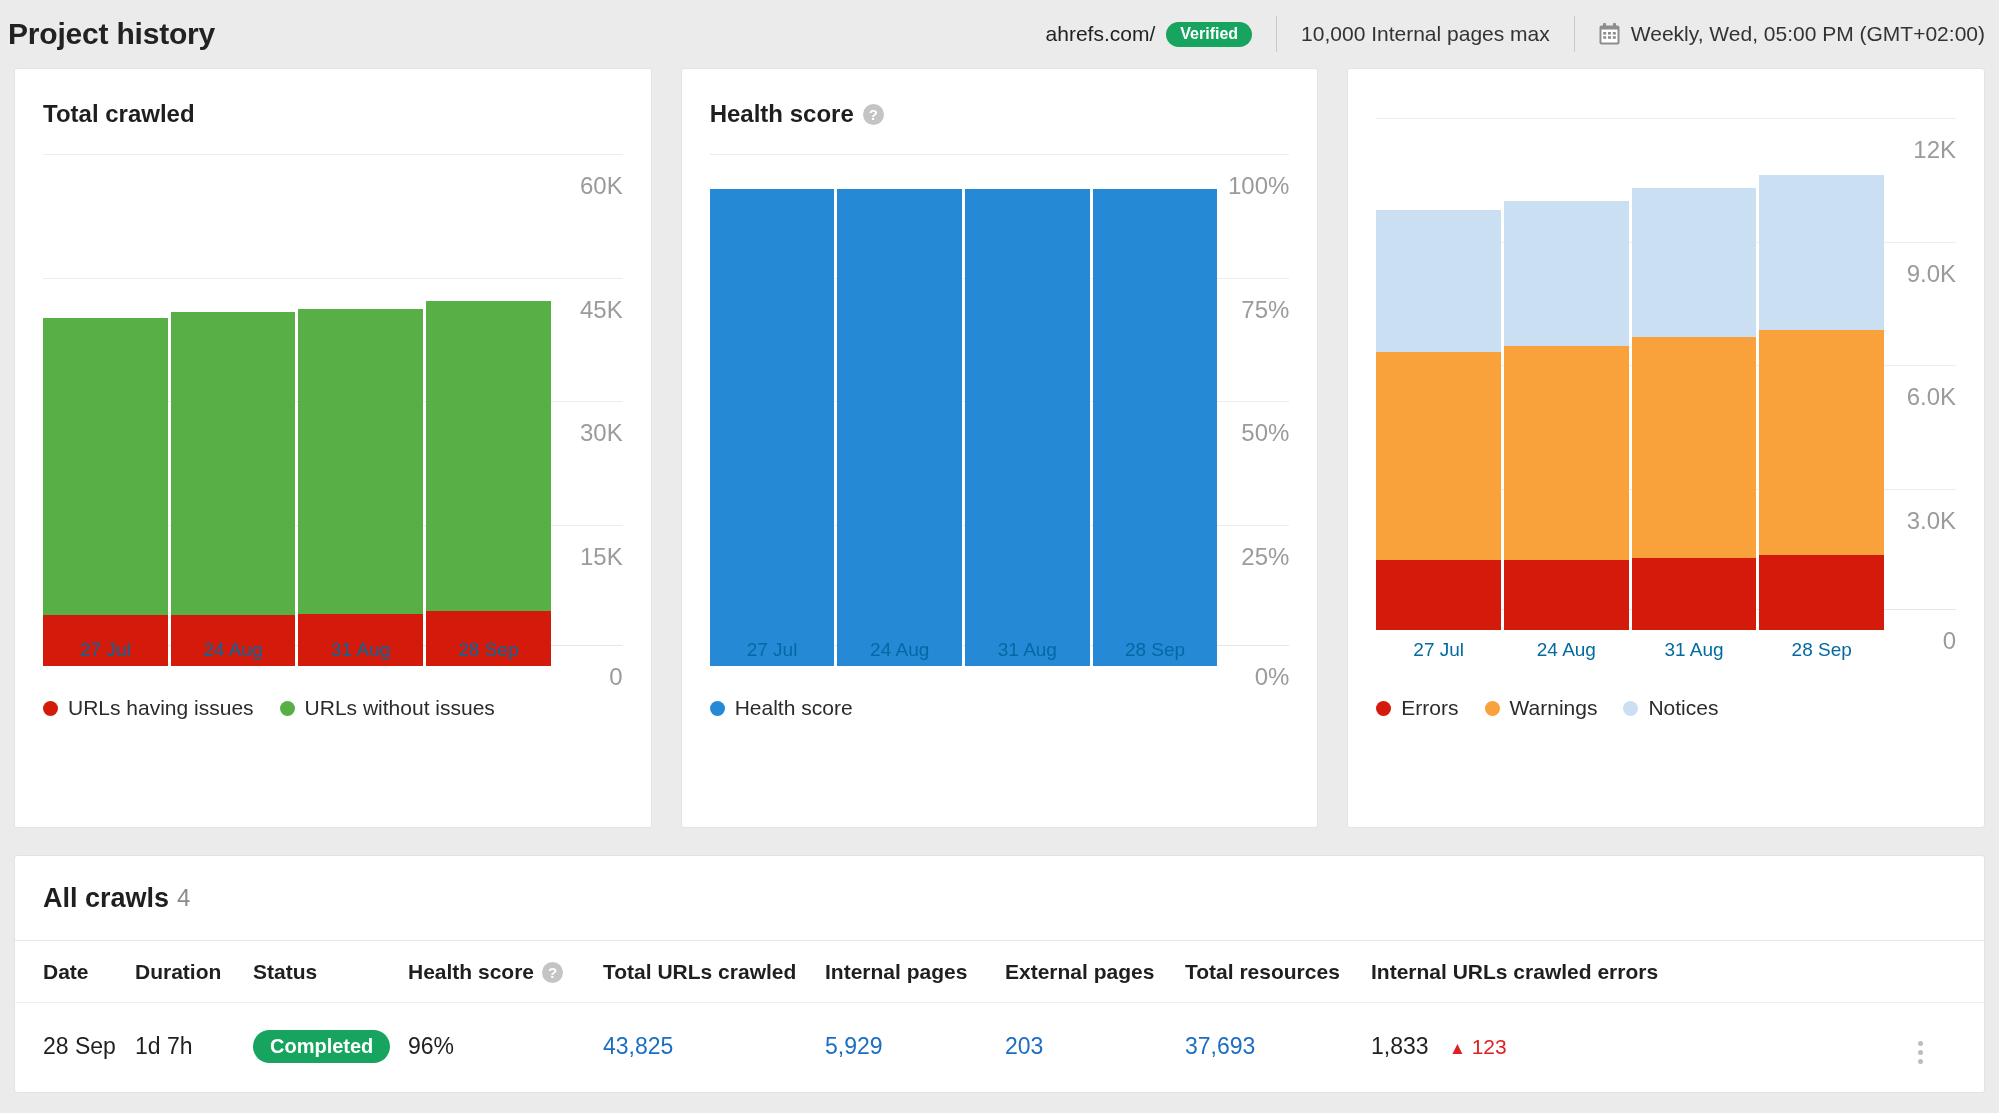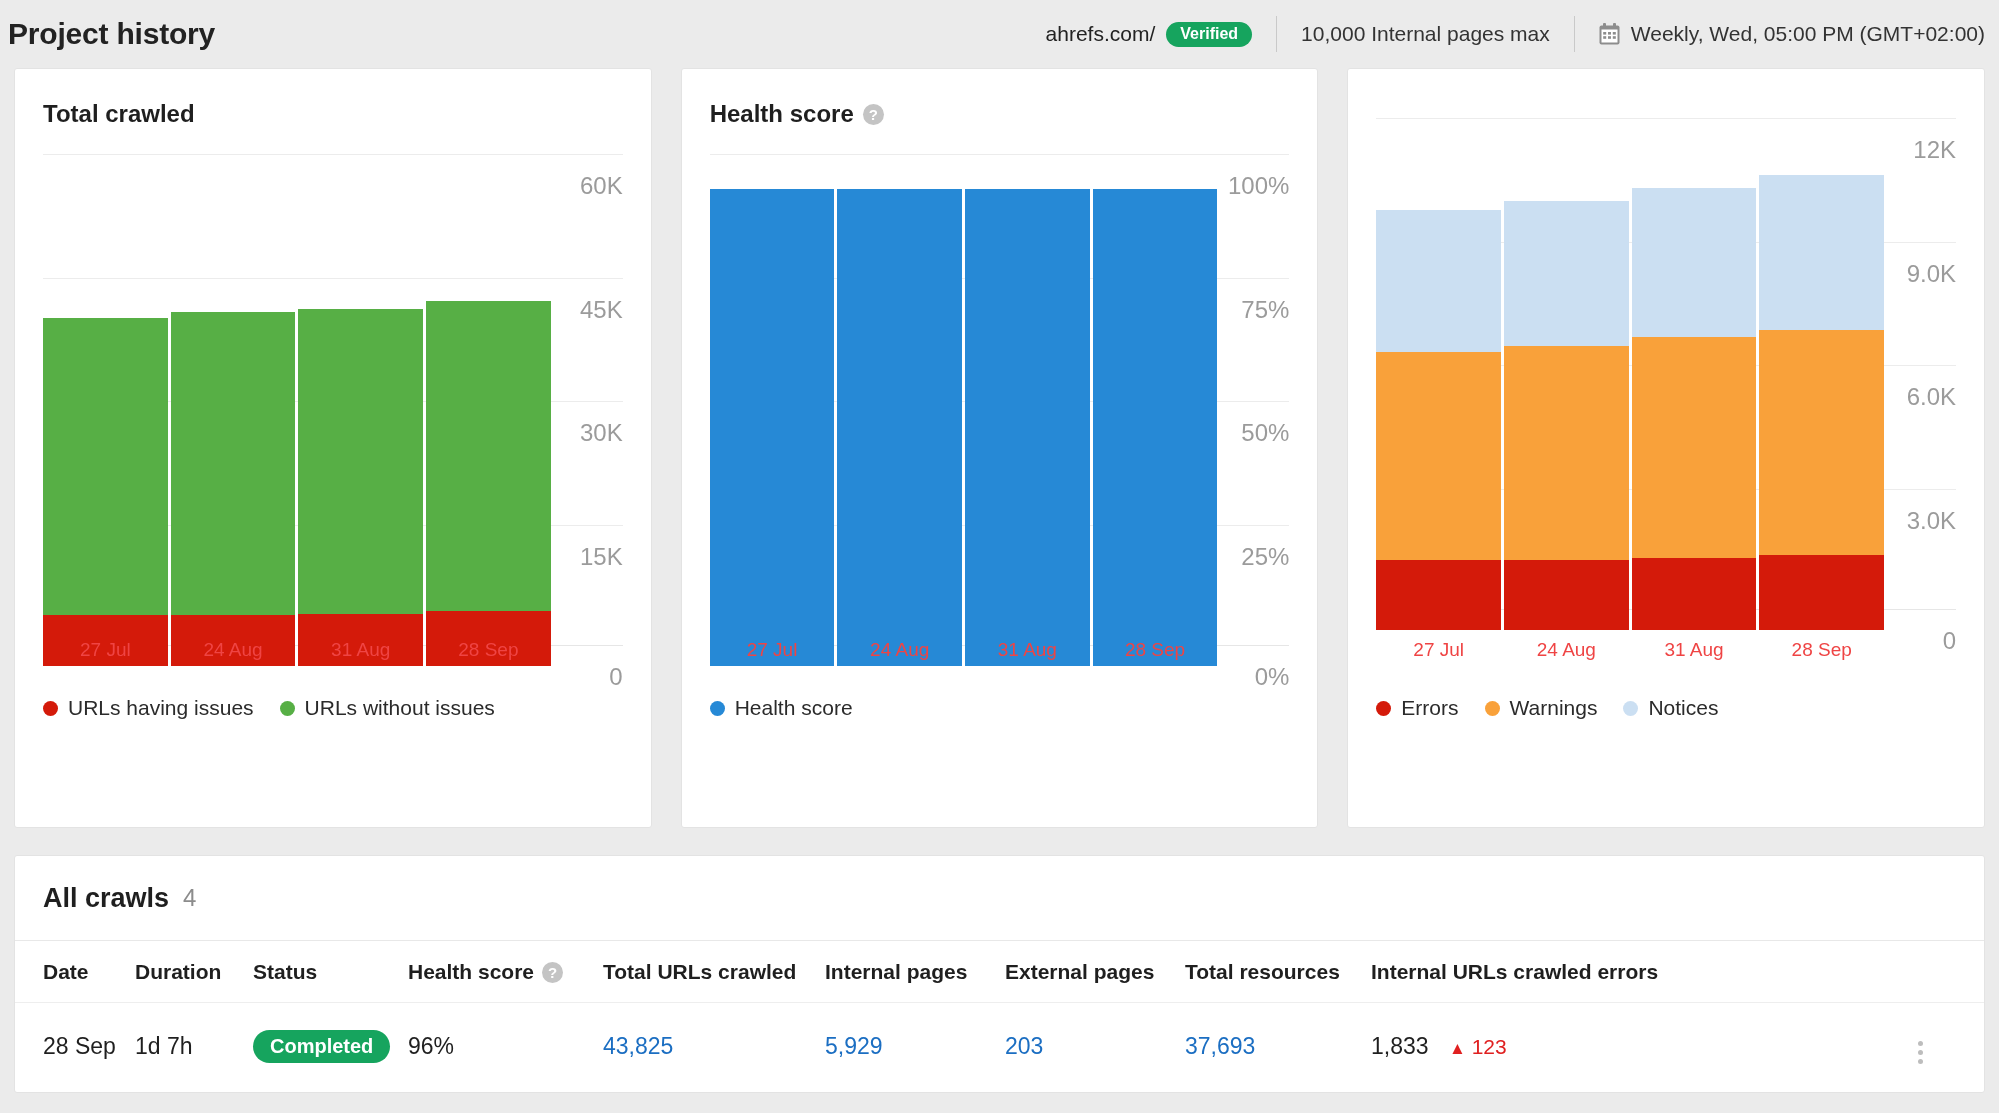--- a/index.html
+++ b/index.html
@@ -149,21 +149,21 @@
     position: absolute;
     left: 28px; right: 100px;
     top: 570px;
     display: flex;
     gap: 3px;
   }
   .xtick {
     flex: 1 1 0;
     text-align: center;
     font-size: 19px;
-    color: #ef4444;
+    color: #0369a1;
     white-space: nowrap;
   }
 
   
   .legend {
     position: absolute;
     left: 28px;
     top: 627px;
     display: flex;
     align-items: center;
@@ -188,21 +188,21 @@
     margin: 27px 14px 0;
     background: #fff;
     border: 1px solid #e3e3e3;
     border-radius: 3px;
   }
   .crawls-head {
     height: 84px;
     display: flex;
     align-items: center;
     padding: 0 28px;
-    gap: 14px;
+    gap: 8px;
   }
   .crawls-title {
     font-size: 27px;
     font-weight: 700;
     color: #1f1f1f;
   }
   .crawls-count {
     font-size: 24px;
     color: #8c8c8c;
   }

